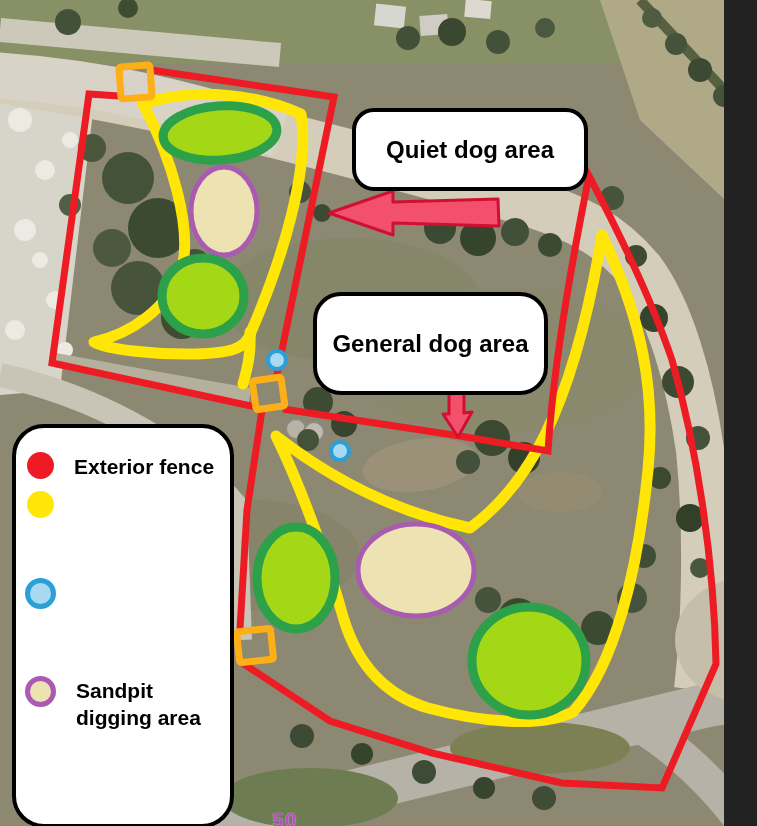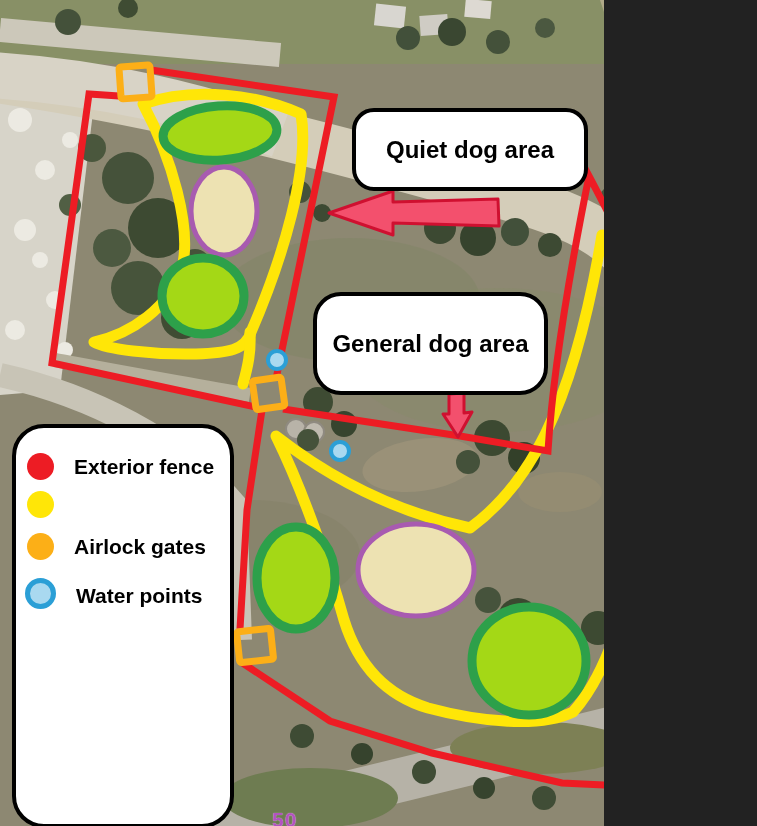--- a/index.html
+++ b/index.html
@@ -1,17 +1,17 @@
 <!DOCTYPE html>
 <html style="--fence: #ed1c24; --path: #ffe607; --gate: #fcaf17; --waterFill: #a9d9f0; --waterRing: #2b9fd6; --lawnFill: #a4d816; --lawnRing: #2da04a; --sandFill: #ede2b2; --sandRing: #a85bb0; --arrowFill: #f3506d; --arrowRing: #cf1030; --marking: #b353c0; --labelBg: #ffffff; --labelBorder: #000000;"><head>
 <meta charset="utf-8">
 <style>
   html,body{margin:0;padding:0;background:#222;}
   .stage{
-    position:relative;width:604px;height:826px;overflow:hidden;
+    position:relative;width:724px;height:826px;overflow:hidden;
     font-family:"Liberation Sans", sans-serif;background:#8d8872;
   }
   .stage svg{position:absolute;left:0;top:0;}
   
   .fence{stroke:var(--fence);stroke-width:7;fill:none;stroke-linejoin:miter;}
   .walkpath{stroke:var(--path);stroke-width:11;fill:none;stroke-linejoin:round;stroke-linecap:round;}
   .gate{stroke:var(--gate);stroke-width:7;fill:none;}
   .lawn{fill:var(--lawnFill);stroke:var(--lawnRing);stroke-width:9;}
   .sand{fill:var(--sandFill);stroke:var(--sandRing);stroke-width:5;}
   .water{fill:var(--waterFill);stroke:var(--waterRing);stroke-width:4;}
@@ -20,21 +20,21 @@
     position:absolute;background:var(--labelBg);border:4px solid var(--labelBorder);
     display:flex;align-items:center;justify-content:center;
     font-weight:bold;font-size:24px;color:#000;
   }
   .bubble.quiet{left:352px;top:108px;width:228px;height:75px;border-radius:22px;}
   .bubble.general{left:313px;top:292px;width:227px;height:95px;border-radius:28px;justify-content:center;}
   .legend{
     position:absolute;left:12px;top:424px;width:214px;height:396px;
     background:var(--labelBg);border:4px solid var(--labelBorder);border-radius:32px;
   }
-  .lrow{position:absolute;left:0;display:flex;align-items:flex-end;}
+  .lrow{position:absolute;left:0;display:flex;align-items:flex-start;}
   .sw{border-radius:50%;flex:0 0 auto;box-sizing:border-box;}
   .sw.plain{width:27px;height:27px;margin-left:11px;}
   .sw.ring{width:31px;height:31px;margin-left:9px;border:5px solid #000;}
   .sw-fence{background:var(--fence);}
   .sw-path{background:var(--path);}
   .sw-gate{background:var(--gate);}
   .sw-water{background:var(--waterFill);border-color:var(--waterRing) !important;}
   .sw-lawn{background:var(--lawnFill);border-color:var(--lawnRing) !important;}
   .sw-sand{background:var(--sandFill);border-color:var(--sandRing) !important;}
   .ltext{
@@ -198,25 +198,24 @@
   </div>
 
   <div class="legend">
     <div class="lrow" style="top:24px">
       <span class="sw plain sw-fence"></span>
       <span class="ltext">Exterior fence</span>
     </div>
     <div class="lrow" style="top:63px">
       <span class="sw plain sw-path"></span>
     </div>
-    <div class="lrow" style="top:104px">
-      <span class="sw plain sw-gate"></span>
-      <span class="ltext">Airlock gates</span>
-    </div>
     <div class="lrow" style="top:150px">
       <span class="sw ring sw-water"></span>
-      <span class="ltext">Water points</span>
+    </div>
+    <div class="lrow" style="top:248px">
+      <span class="sw ring sw-sand"></span>
+      <span class="ltext">Sandpit digging area</span>
     </div>
   </div>
 
   <div class="marking">50</div>
 
 </div>
 
 </body></html>

